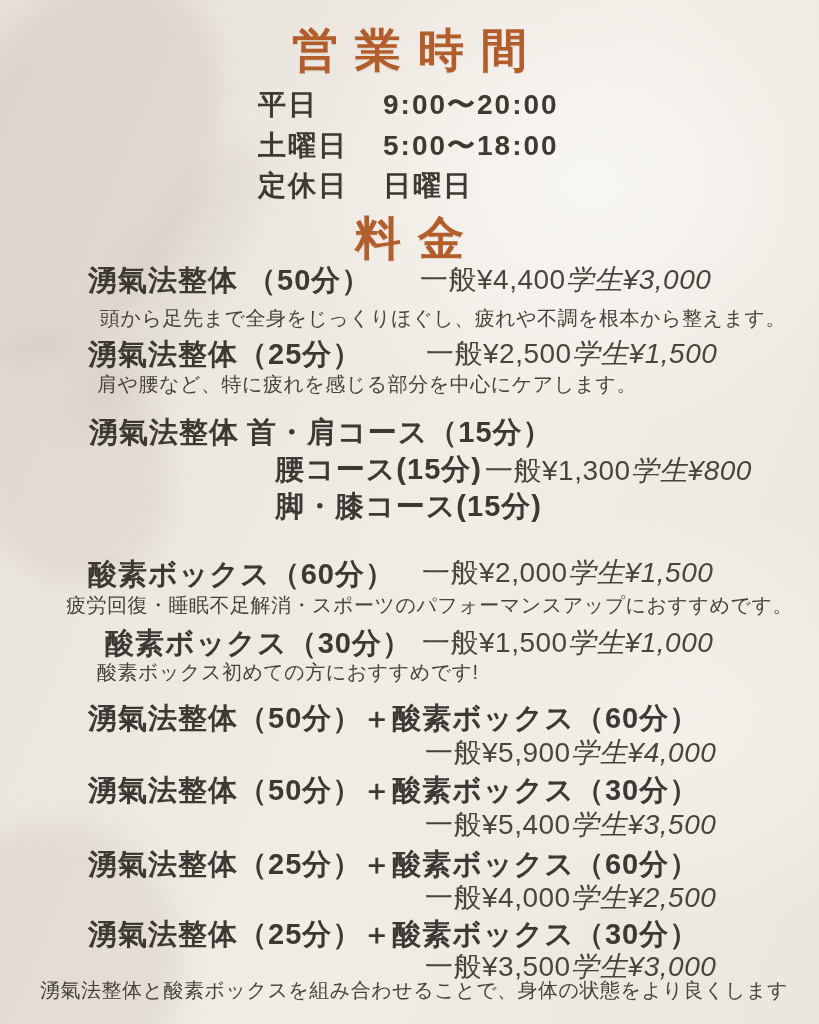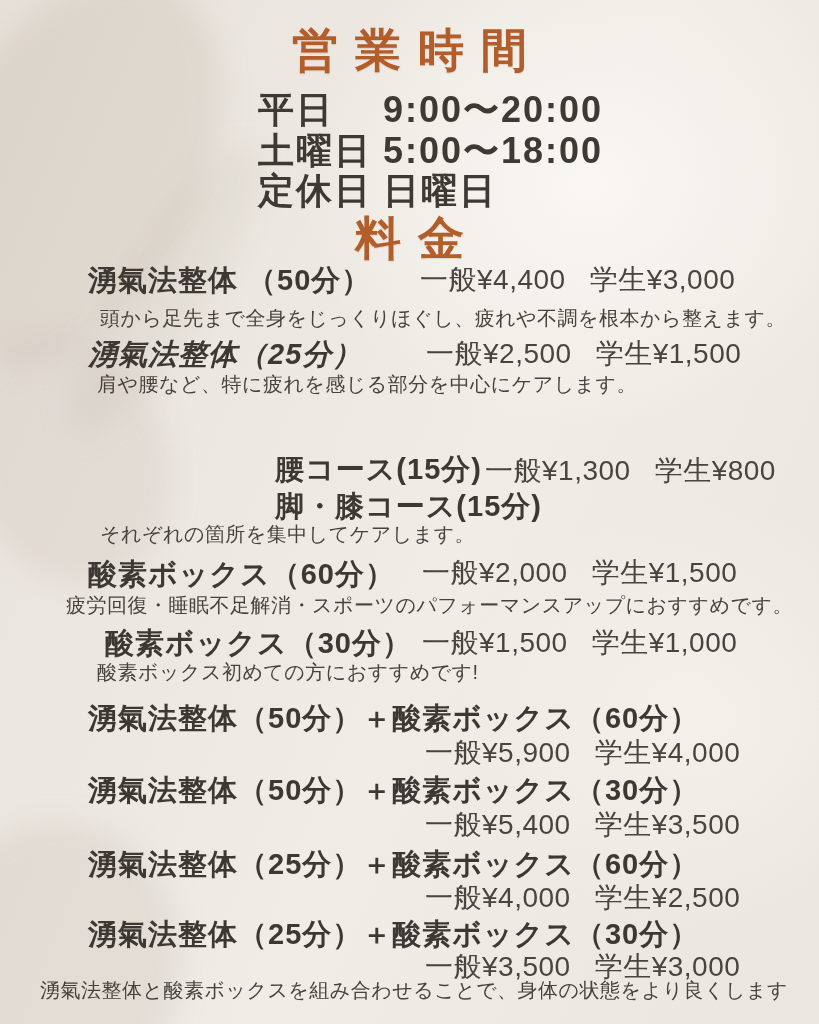--- a/index.html
+++ b/index.html
@@ -23,25 +23,25 @@
   .blob4{left:120px;top:120px;width:90px;height:340px;transform:rotate(32deg);
          background:rgba(175,163,150,.12);}
 
   .abs{position:absolute;white-space:nowrap;}
   .section-title{
     left:0;width:100%;text-align:center;
     font-size:46px;font-weight:bold;color:#b25d2a;
     letter-spacing:17px;padding-left:17px;box-sizing:border-box;
     text-shadow:0 1px 1px rgba(120,60,20,.15);
   }
-  .hours-row{font-size:36px;font-weight:bold;color:#3e3933;letter-spacing:2px;}
+  .hours-row{font-size:28px;font-weight:bold;color:#3e3933;letter-spacing:2px;}
   .hours-label{display:inline-block;width:125px;}
   .item-name{font-size:29px;font-weight:bold;color:#3d3833;letter-spacing:1px;}
   .price{font-size:28px;font-weight:500;color:#4a443e;letter-spacing:.5px;}
-  .price .student{margin-left:24px;}
+  .price .student{font-style:italic;}
   .desc{font-size:20px;font-weight:500;color:#48423c;letter-spacing:.5px;}
   .course-prefix{display:inline-block;width:158px;}
 </style>
 </head>
 <body>
 
 <div class="page">
   <div class="shadow-blob blob1"></div>
   <div class="shadow-blob blob2"></div>
   <div class="shadow-blob blob3"></div>
@@ -60,32 +60,34 @@
   </div>
 
   <div class="abs section-title" style="top:208px;">料金</div>
 
   <div class="abs item-name" style="left:88px;top:261px;">湧氣法整体 （50分）</div>
   <div class="abs price" style="left:420px;top:261px;">
     <span>一般¥4,400</span><span class="student">学生¥3,000</span>
   </div>
   <div class="abs desc" style="left:100px;top:305px;">頭から足先まで全身をじっくりほぐし、疲れや不調を根本から整えます。</div>
 
-  <div class="abs item-name" style="left:88px;top:335px;font-style:italic;">湧氣法整体（25分）</div>
+  <div class="abs item-name" style="left:88px;top:335px;">湧氣法整体（25分）</div>
   <div class="abs price" style="left:426px;top:335px;">
     <span>一般¥2,500</span><span class="student">学生¥1,500</span>
   </div>
   <div class="abs desc" style="left:97px;top:371px;">肩や腰など、特に疲れを感じる部分を中心にケアします。</div>
 
+  <div class="abs item-name" style="left:89px;top:413px;">
+    <span class="course-prefix">湧氣法整体</span><span>首・肩コース（15分）</span>
+  </div>
   <div class="abs item-name" style="left:275px;top:450px;">腰コース(15分)</div>
   <div class="abs price" style="left:485px;top:452px;text-align:center;">
     <span>一般¥1,300</span><span class="student">学生¥800</span>
   </div>
   <div class="abs item-name" style="left:275px;top:487px;">脚・膝コース(15分)</div>
-  <div class="abs desc" style="left:100px;top:521px;">それぞれの箇所を集中してケアします。</div>
 
   <div class="abs item-name" style="left:88px;top:555px;">酸素ボックス（60分）</div>
   <div class="abs price" style="left:422px;top:554px;">
     <span>一般¥2,000</span><span class="student">学生¥1,500</span>
   </div>
   <div class="abs desc" style="left:66px;top:592px;text-align:center;">疲労回復・睡眠不足解消・スポーツのパフォーマンスアップにおすすめです。</div>
 
   <div class="abs item-name" style="left:88px;top:624px;padding-left:17px;">酸素ボックス（30分）</div>
   <div class="abs price" style="left:422px;top:624px;">
     <span>一般¥1,500</span><span class="student">学生¥1,000</span>

